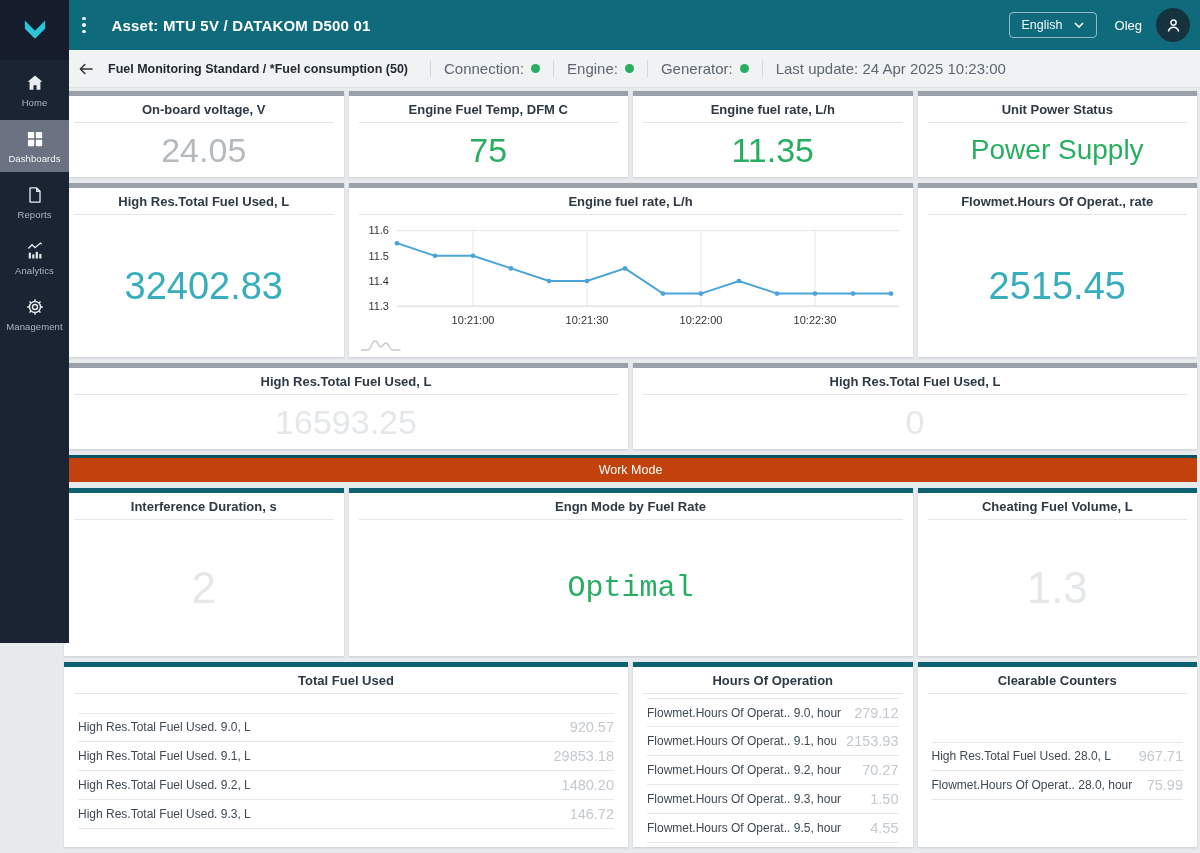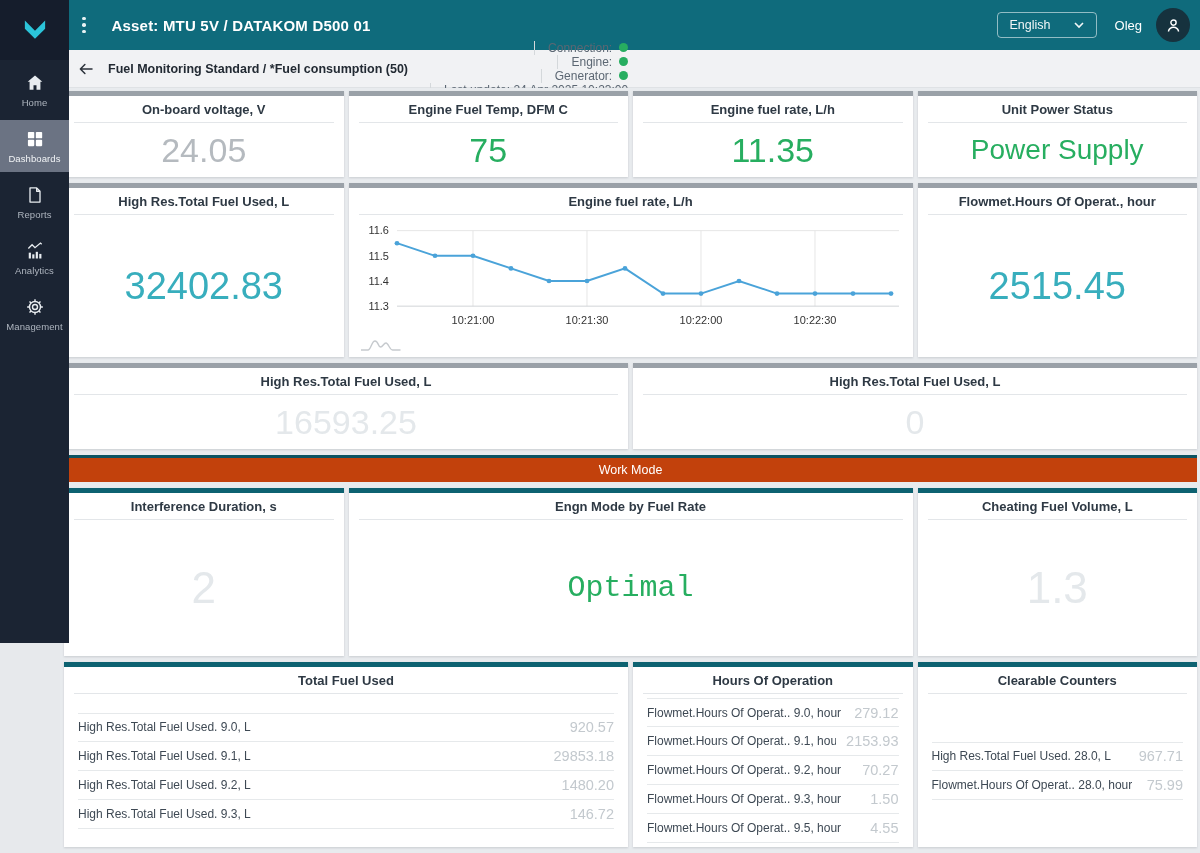--- a/index.html
+++ b/index.html
@@ -14,30 +14,30 @@
   .nav-item { height:52px; display:flex; flex-direction:column; align-items:center; justify-content:center; gap:4px; cursor:pointer; margin-top:4px; }
   .nav-item .nav-label { font-size:9.5px; color:#aeb5bf; letter-spacing:.1px; }
   .nav-item svg { width:20px; height:20px; }
   .nav-item.active { background:#6b7383;align-items:center; }
   .nav-item.active .nav-label { color:#f2f4f6; }
   
   .topbar { position:absolute; left:60px; top:0; right:0; height:50px; background:#0f6b7c; display:flex; align-items:center; padding:0 10px 0 18px; }
   .kebab { display:flex; flex-direction:column; gap:3px; margin-right:22px; cursor:pointer; padding:4px; }
   .kebab i { width:3.5px; height:3.5px; border-radius:50%; background:#e8f2f4; display:block; }
   .app-title { color:#ffffff; font-size:15px; font-weight:600; letter-spacing:.2px; flex:1; }
-  .lang-btn { display:flex; align-items:center; gap:23px; border:1px solid rgba(255,255,255,.55); border-radius:4px; padding:5px 12px; color:#f2f7f8; font-size:12.5px; cursor:pointer; }
+  .lang-btn { display:flex; align-items:center; gap:11px; border:1px solid rgba(255,255,255,.55); border-radius:4px; padding:5px 12px; color:#f2f7f8; font-size:12.5px; cursor:pointer; }
   .user-name { color:#ffffff; font-size:13px; margin:0 14px 0 18px; }
   .avatar { width:34px; height:34px; border-radius:50%; background:#16323e; display:flex; align-items:center; justify-content:center; cursor:pointer; }
   .avatar svg { width:19px; height:19px; }
   
   .subbar { position:absolute; left:60px; top:50px; right:0; height:38px; background:#f1f2f4; border-bottom:1px solid #dfe2e5; display:flex; align-items:center; padding:0 14px 0 12px; }
   .back-btn { width:28px; height:28px; display:flex; align-items:center; justify-content:center; cursor:pointer; margin-right:8px; }
   .back-btn svg { width:18px; height:18px; }
   .board-title { font-size:12.5px; font-weight:700; color:#222a33; margin-right:22px; white-space:nowrap; }
-  .status-group { display:flex; align-items:flex-end; font-size:12px; color:#5c6773;flex-direction:column; }
+  .status-group { display:flex; align-items:center; font-size:15px; color:#5c6773; }
   .status-chip { display:flex; align-items:center; padding:0 13px; border-left:1px solid #d4d8db; }
   .dot { width:9px; height:9px; border-radius:50%; background:#27ae60; margin-left:7px; }
   .last-update { padding:0 13px; border-left:1px solid #d4d8db; white-space:nowrap; }
   
   .main { position:absolute; left:60px; top:88px; right:0; bottom:0; background:#e8ebee; padding:3px 3px 0 4px;
     display:grid; grid-template-columns:repeat(4, 1fr); grid-template-rows:86px 174px 86px 27px 168px 185px; gap:6px 5px; }
   .card { background:#fff; border-top:5px solid #9aa1a8; box-shadow:0 1px 2px rgba(25,34,45,.15); display:flex; flex-direction:column; position:relative; min-width:0; }
   .card.teal { border-top-color:#0d6271; }
   .span2 { grid-column:span 2; }
   .card-title { text-align:center; font-size:13px; font-weight:700; color:#2e3944; padding:6px 8px 5px; white-space:nowrap; overflow:hidden; }
@@ -241,21 +241,21 @@
           <circle cx="462" cy="77.00000000000023" r="2.4" fill="#4aa3d9"></circle>
           <circle cx="500" cy="77.00000000000023" r="2.4" fill="#4aa3d9"></circle>
           <circle cx="538" cy="77.00000000000023" r="2.4" fill="#4aa3d9"></circle>
         </svg>
     </div>
     <svg class="spark" width="44" height="17" viewBox="0 0 44 17">
         <path d="M2 15h7c3 0 3.5-9 7-9s3 6 5.5 6 3-4 5.5-4 3.5 7 6.5 7h8" fill="none" stroke="#c6cace" stroke-width="1.4"></path>
       </svg>
   </div>
   <div class="card">
-    <div class="card-title">Flowmet.Hours Of Operat., hour</div>
+    <div class="card-title">Flowmet.Hours Of Operat., rate</div>
       <div class="sep"></div>
     <div class="value-area">
         <span class="val-big c-teal">2515.45</span>
       </div>
   </div>
 
   <div class="card span2">
     <div class="card-title">High Res.Total Fuel Used, L</div>
       <div class="sep"></div>
     <div class="value-area">

